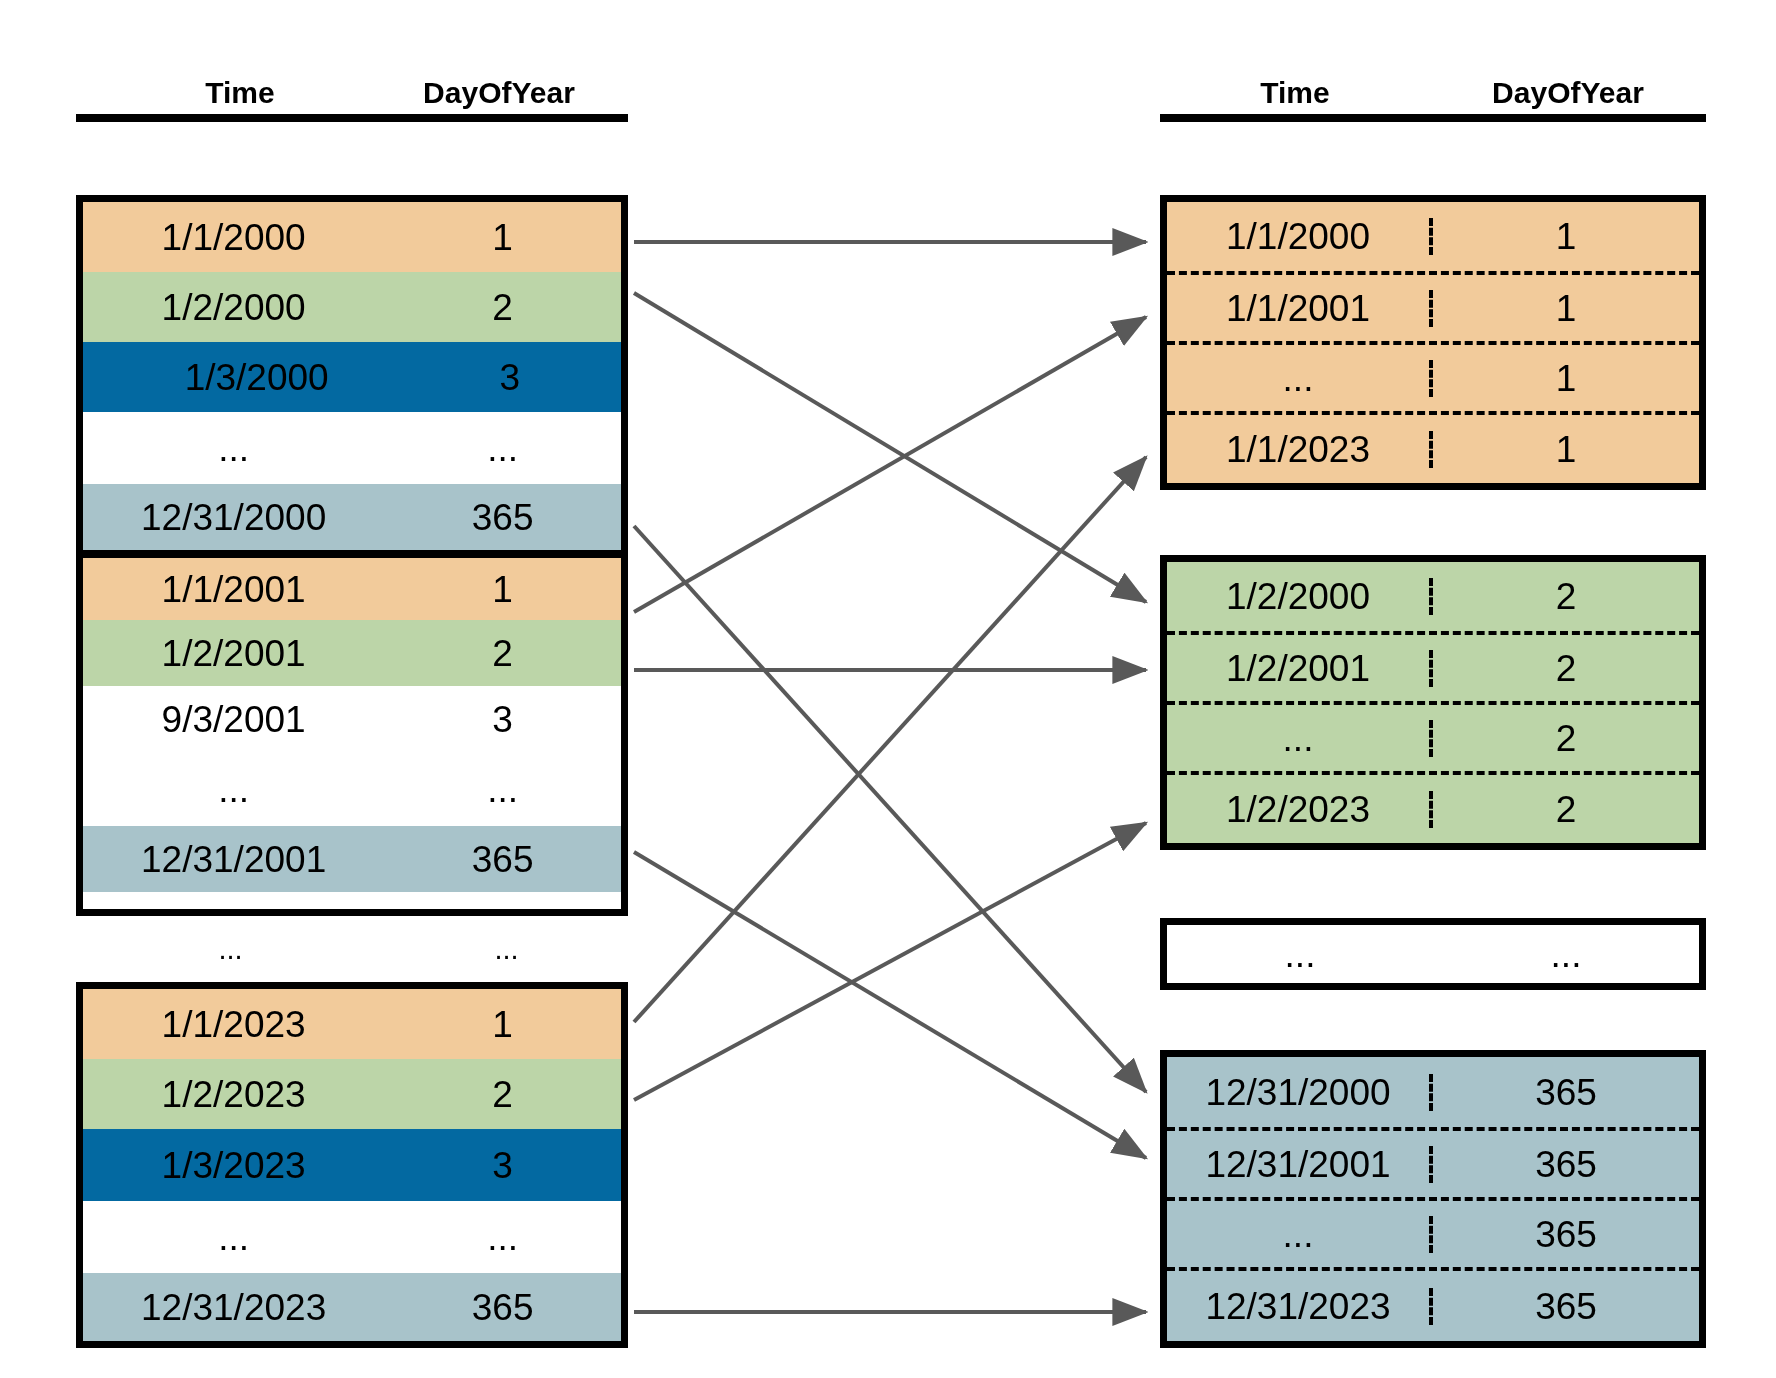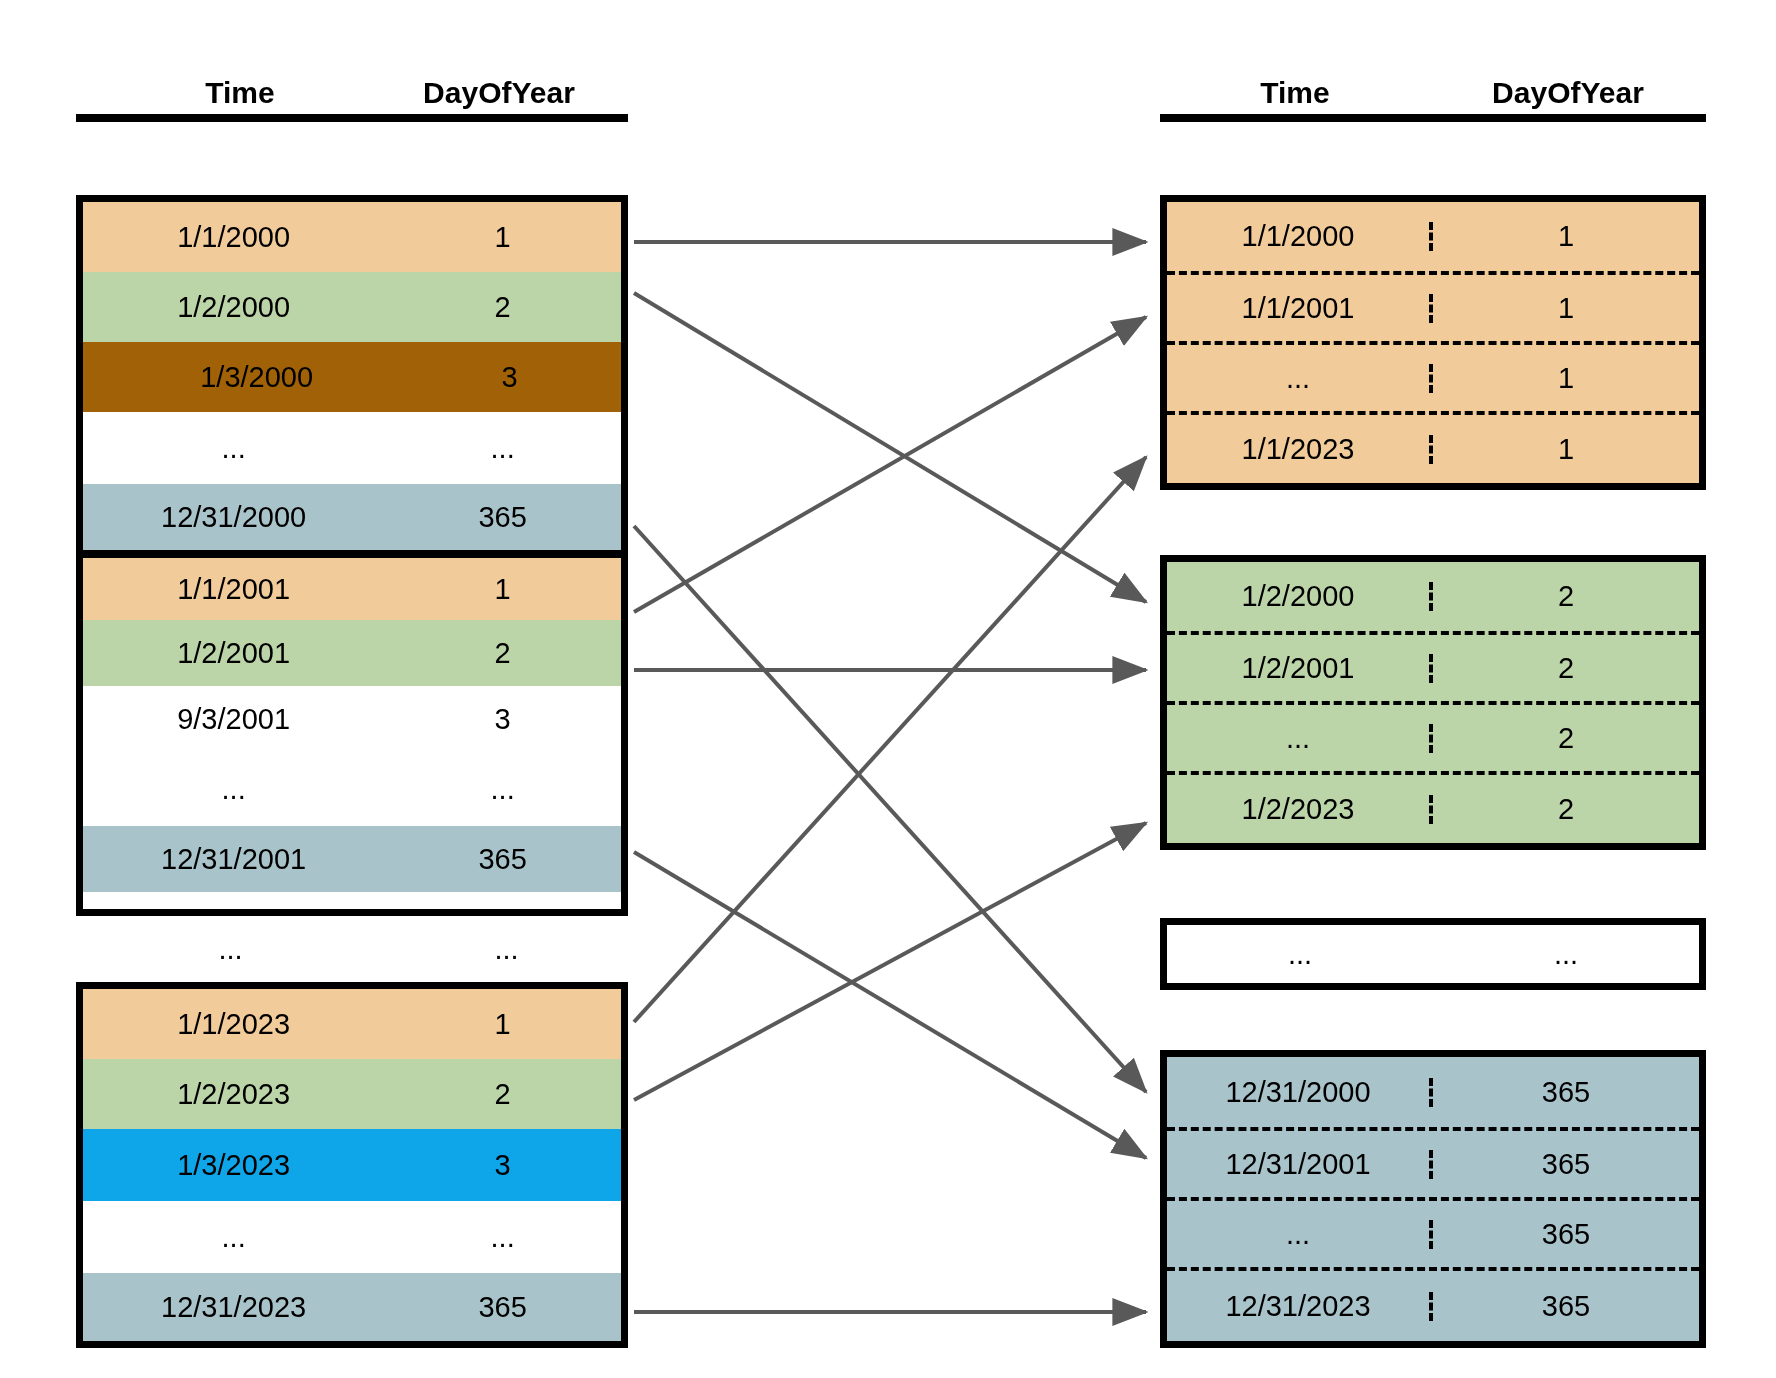--- a/index.html
+++ b/index.html
@@ -19,21 +19,21 @@
     font-weight:bold;font-size:30px;line-height:1;text-align:center;
     position:absolute;bottom:14px;
   }
   .hdr .rule{position:absolute;left:0;bottom:0;height:8px;background:#000;}
 
   
   .frame{position:absolute;border:7px solid #000;box-sizing:border-box;background:#fff;}
 
   .row{
     display:flex;align-items:center;box-sizing:border-box;
-    font-size:29px;line-height:1;
+    font-size:37px;line-height:1;
   }
   .cell-time{box-sizing:border-box;display:flex;align-items:center;justify-content:center;}
   .cell-doy{box-sizing:border-box;display:flex;align-items:center;justify-content:center;}
 
   
   .left .row{width:100%;}
   .left .cell-time{width:56%;}
   .left .cell-doy{width:44%;}
 
   .sep-black{height:8px;background:#000;width:100%;}
@@ -74,21 +74,21 @@
   <div class="frame left" style="left:76px;top:185px;width:552px;height:721px;">
 
     <div class="row" style="height:70px;background:#f2cb9b;">
       <span class="cell-time">1/1/2000</span>
       <span class="cell-doy">1</span>
     </div>
     <div class="row" style="height:70px;background:#bcd5a8;">
       <span class="cell-time">1/2/2000</span>
       <span class="cell-doy">2</span>
     </div>
-    <div class="row" style="height:70px;background:#a16207;padding-left:32px;">
+    <div class="row" style="height:70px;background:#0369a1;padding-left:32px;">
       <span class="cell-time">1/3/2000</span>
       <span class="cell-doy">3</span>
     </div>
     <div class="row" style="height:72px;background:#ffffff;">
       <span class="cell-time">...</span>
       <span class="cell-doy">...</span>
     </div>
     <div class="row" style="height:66px;background:#a8c3ca;">
       <span class="cell-time">12/31/2000</span>
       <span class="cell-doy">365</span>
@@ -125,21 +125,21 @@
 
   <div class="frame left" style="left:76px;top:972px;width:552px;height:366px;">
     <div class="row" style="height:70px;background:#f2cb9b;">
       <span class="cell-time">1/1/2023</span>
       <span class="cell-doy">1</span>
     </div>
     <div class="row" style="height:70px;background:#bcd5a8;">
       <span class="cell-time">1/2/2023</span>
       <span class="cell-doy">2</span>
     </div>
-    <div class="row" style="height:72px;background:#0ea5e9;">
+    <div class="row" style="height:72px;background:#0369a1;">
       <span class="cell-time">1/3/2023</span>
       <span class="cell-doy">3</span>
     </div>
     <div class="row" style="height:72px;background:#ffffff;">
       <span class="cell-time">...</span>
       <span class="cell-doy">...</span>
     </div>
     <div class="row" style="height:68px;background:#a8c3ca;">
       <span class="cell-time">12/31/2023</span>
       <span class="cell-doy">365</span>

